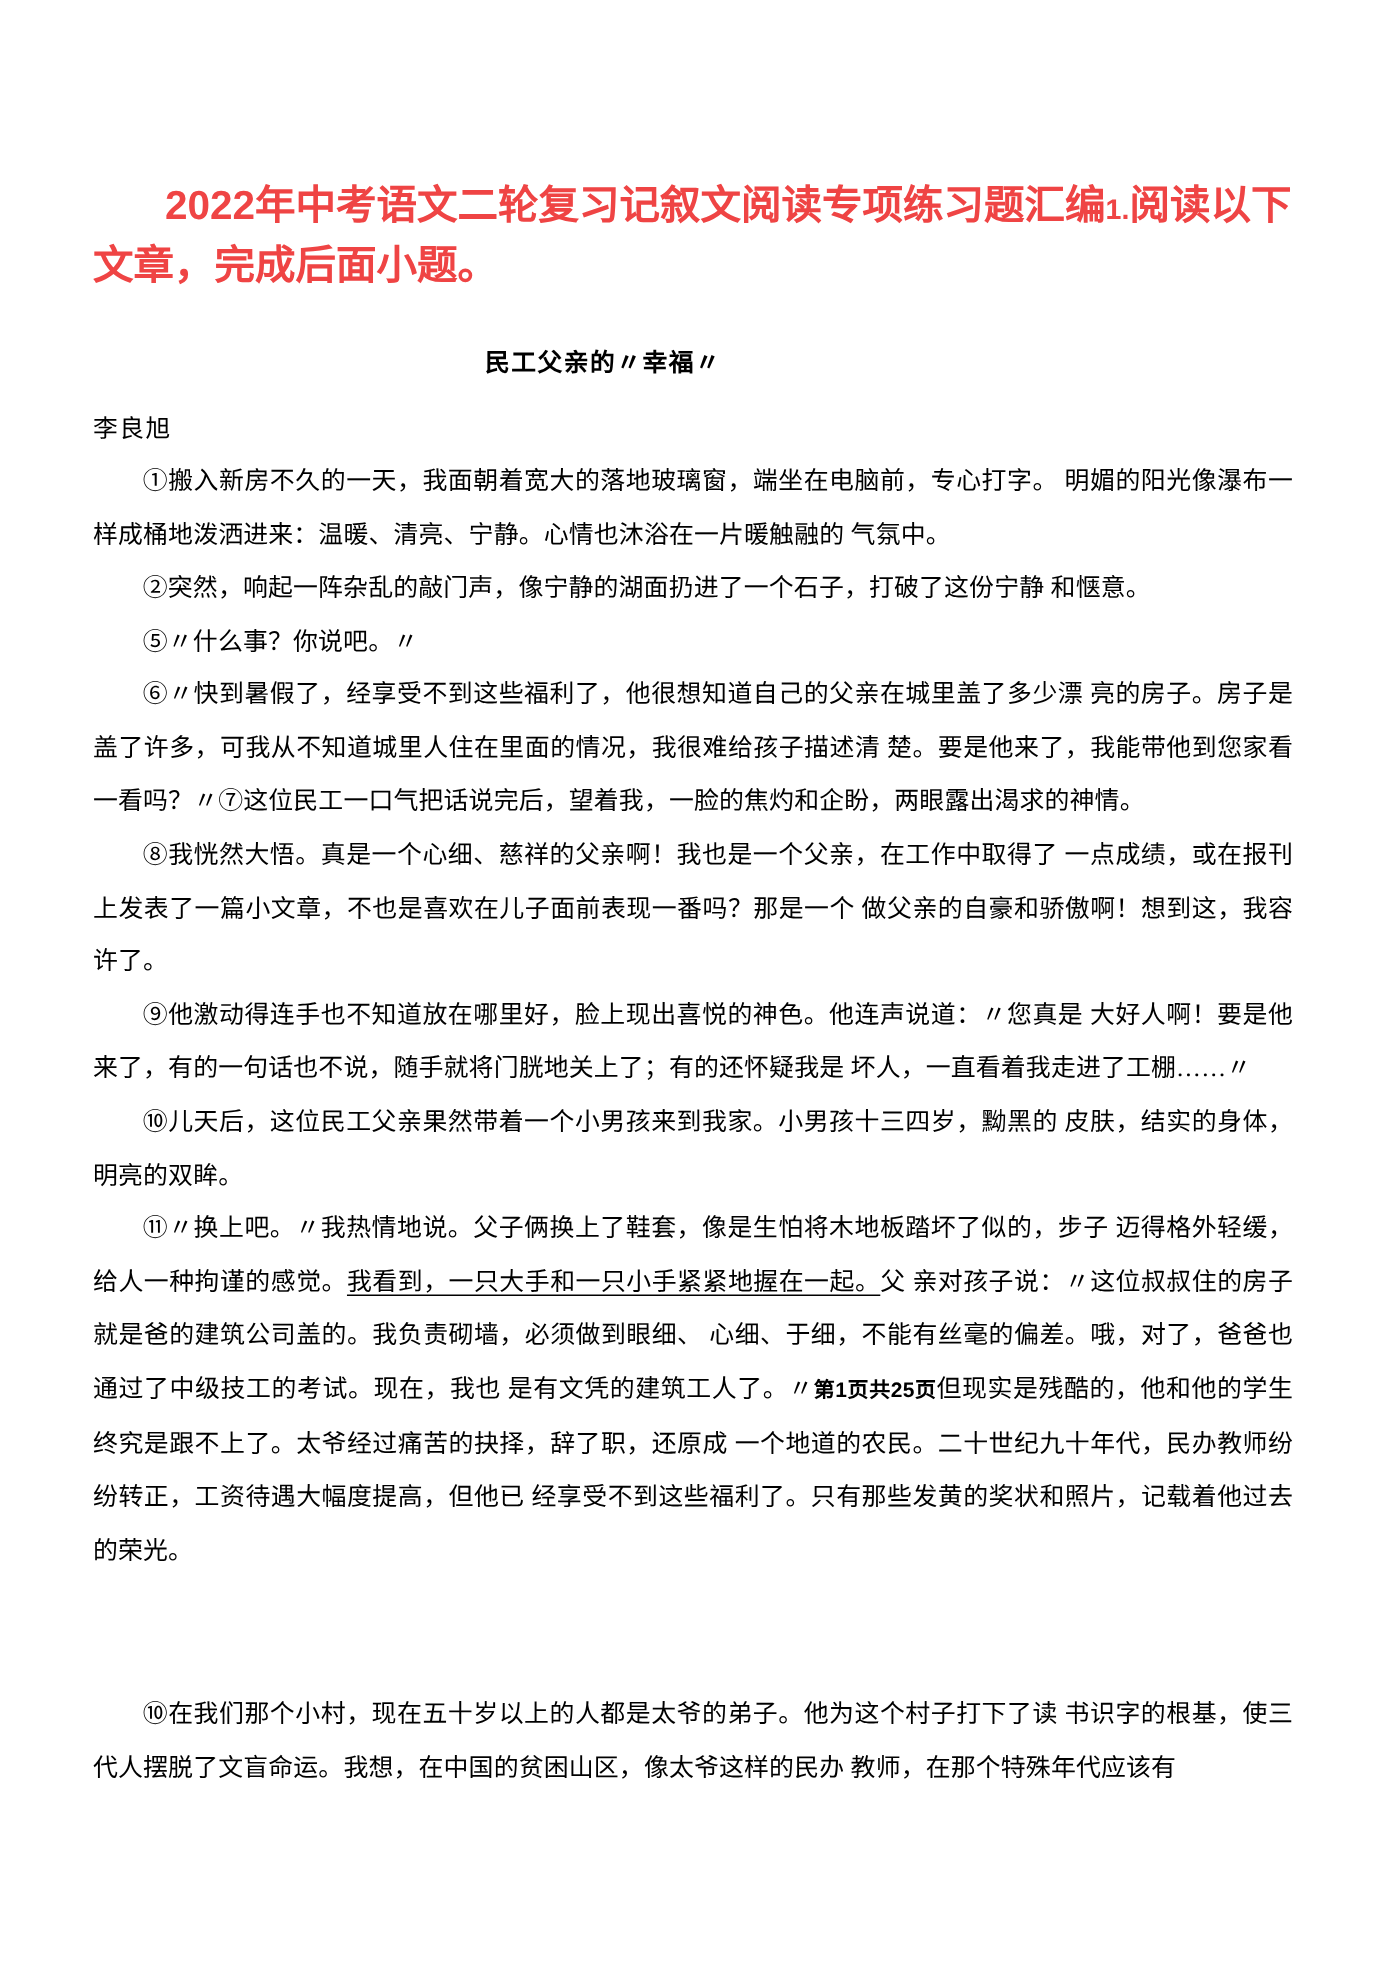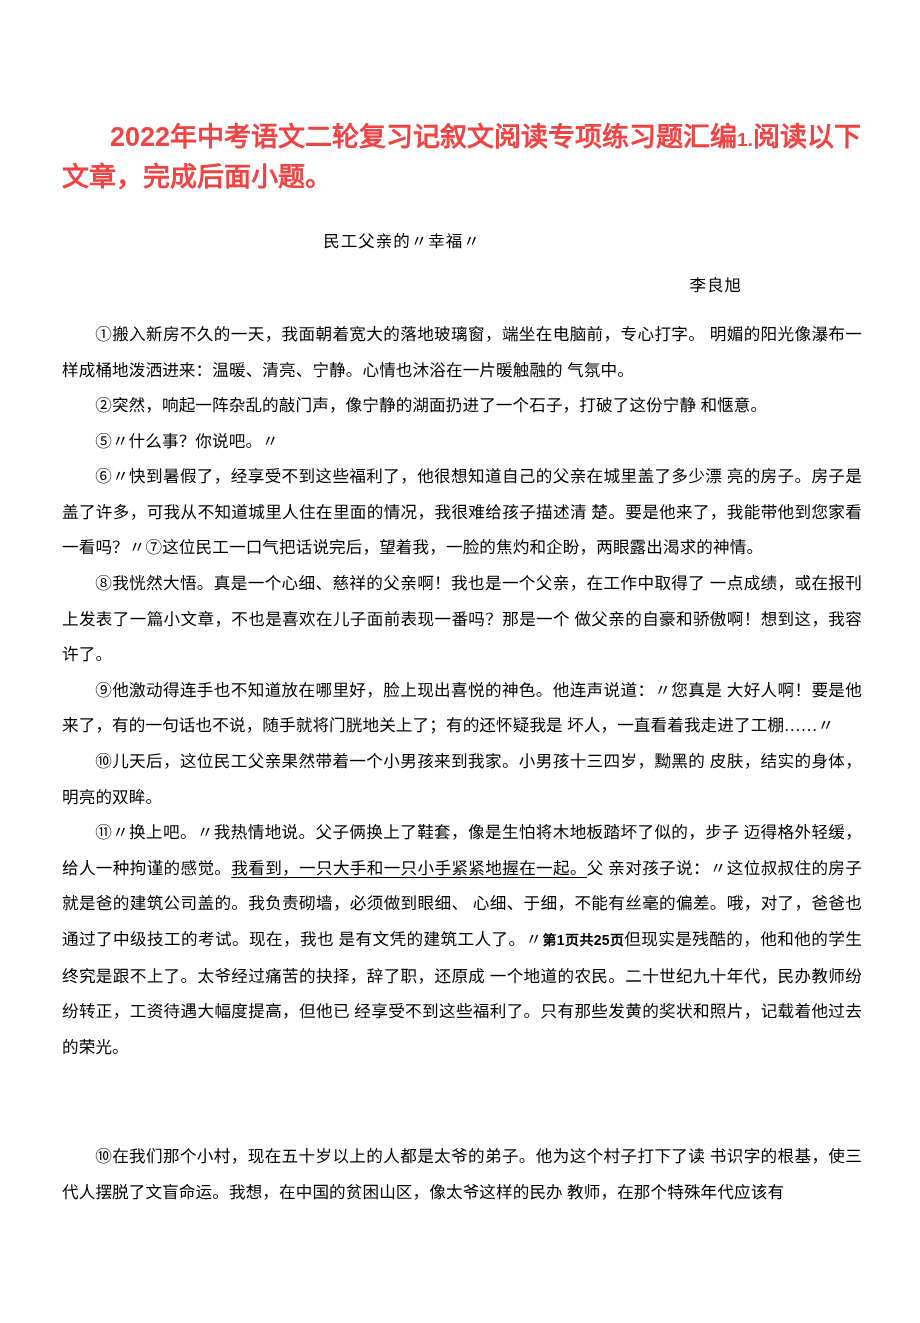--- a/index.html
+++ b/index.html
@@ -48,33 +48,34 @@
   }
 
   
   .subtitle {
     text-align: center;
     font-size: 16.5px;
     line-height: 1.0;
     margin: 36px 0 0 0;
     letter-spacing: 1px;
     padding-right: 120px;
+    font-weight: bold;
   }
   .author {
-    text-align: right;
+    text-align: left;
     font-size: 16.5px;
     line-height: 1.0;
     margin: 28px 0 0 0;
     letter-spacing: 1px;
     padding-right: 120px;
   }
 
   
   .body-text {
-    margin-top: 22px;
+    margin-top: 8px;
   }
   p.para {
     margin: 0;
     font-size: 16.6px;
     line-height: 35.6px;
     text-indent: 2em;
     text-align: justify;
     text-justify: inter-ideograph;
     letter-spacing: 0.1px;
     word-break: break-all;

